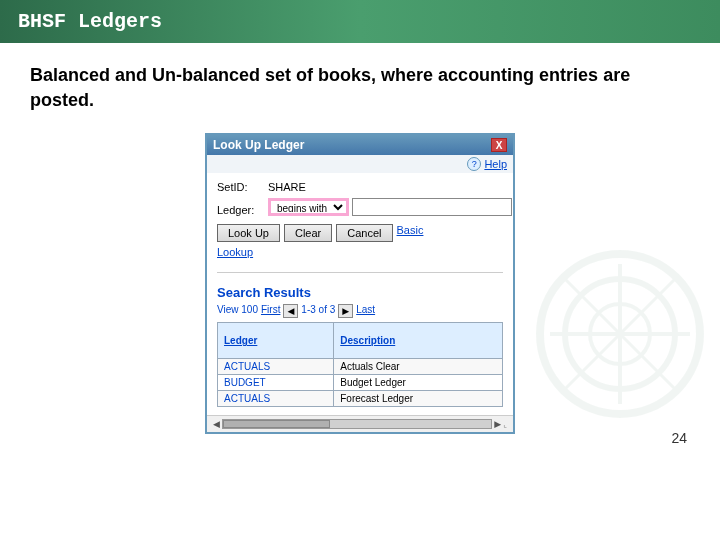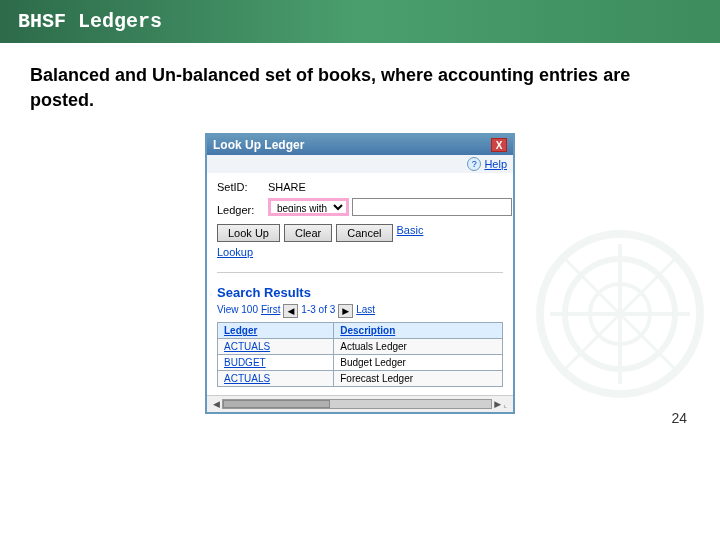--- a/index.html
+++ b/index.html
@@ -193,32 +193,31 @@
       color: #000;
     }
     .results-table {
       width: 100%;
       border-collapse: collapse;
       font-size: 10px;
     }
     .results-table th {
       background: #ddeeff;
       border: 1px solid #99aabb;
-      padding: 2px 6px;
+      padding: 12px 6px;
       text-align: left;
       color: #0044cc;
       cursor: pointer;
       text-decoration: underline;
     }
     .results-table td {
       border: 1px solid #99aabb;
       padding: 2px 6px;
       color: #0044cc;
       cursor: pointer;
-      text-decoration: underline;
     }
     .results-table tr:nth-child(odd) td {
       background: #f8f8f8;
     }
     .results-table tr:nth-child(even) td {
       background: #ffffff;
     }
     .results-table td.plain {
       color: #000;
       text-decoration: none;
@@ -349,21 +348,21 @@
         <table class="results-table">
           <thead>
             <tr>
               <th>Ledger</th>
               <th>Description</th>
             </tr>
           </thead>
           <tbody id="results-tbody">
           <tr>
                 <td>ACTUALS</td>
-                <td class="plain">Actuals Ledger</td>
+                <td class="plain">Actuals Clear</td>
               </tr>
               <tr>
                 <td>BUDGET</td>
                 <td class="plain">Budget Ledger</td>
               </tr>
               <tr>
                 <td>ACTUALS</td>
                 <td class="plain">Forecast Ledger</td>
               </tr>
             </tbody>

